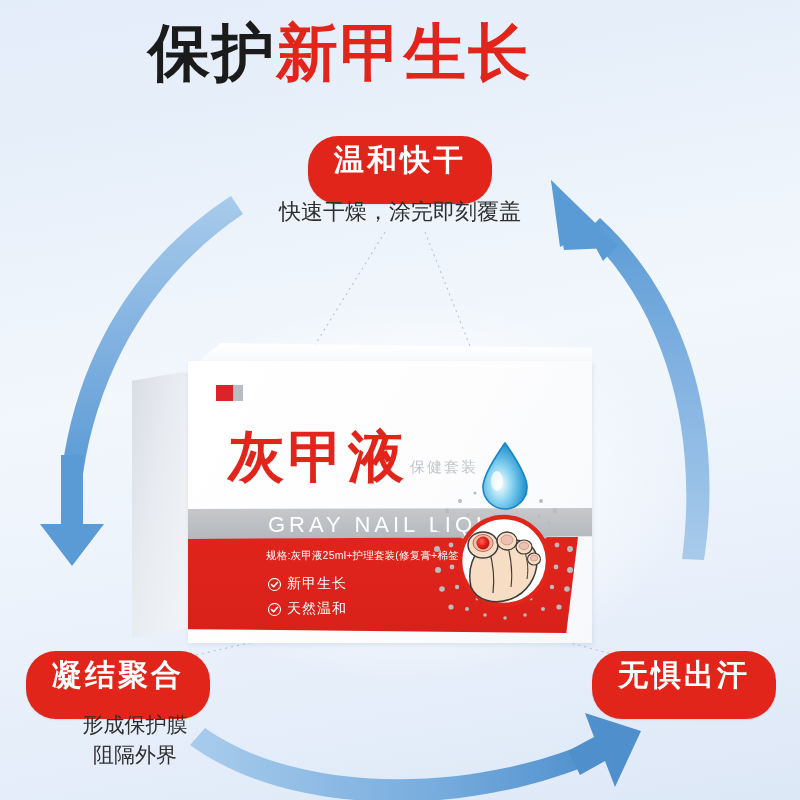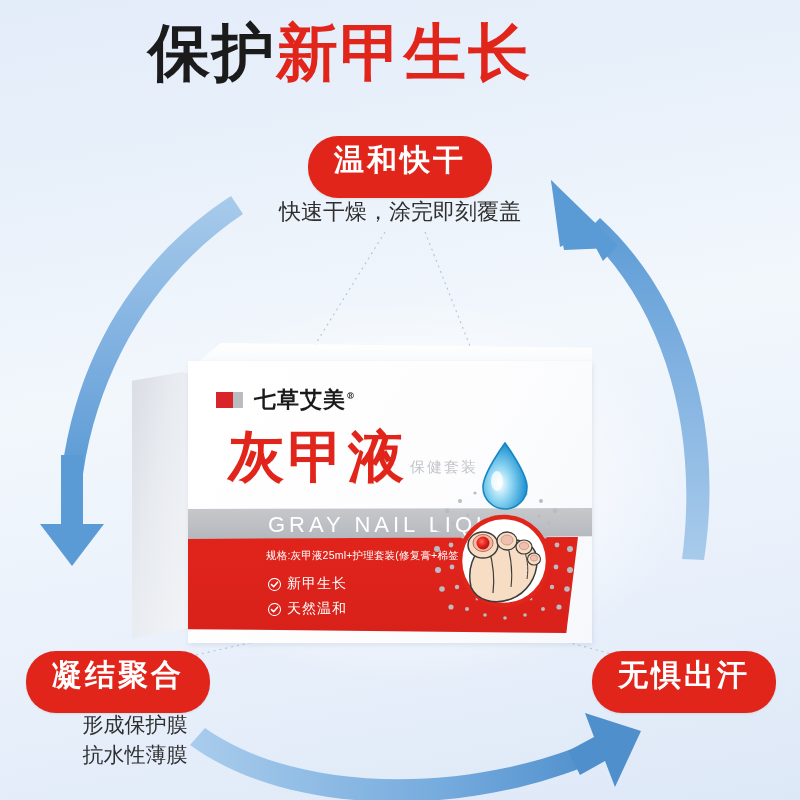--- a/index.html
+++ b/index.html
@@ -36,21 +36,21 @@
 
   
   .badge {
     position:absolute;
     background:#e1251b;
     color:#ffffff;
     border-radius:30px;
     font-size:30px;
     font-weight:bold;
     letter-spacing:3px;
-    padding:7px 26px 20px 26px;
+    padding:7px 26px 26px 26px;
     white-space:nowrap;
     line-height:1.15;
     box-shadow:0 1px 2px rgba(0,0,0,0.08);
   }
   .badge-top   { top:136px; left:50%; transform:translateX(-50%); }
   .badge-left  { top:651px; left:26px; }
   .badge-right { top:651px; right:24px; }
 
   .sub {
     position:absolute;
@@ -206,21 +206,20 @@
     <div class="box-side"></div>
     <div class="box-top"></div>
 
     <div class="box-face">
 
       <div class="brand-row">
         <span class="brand-mark">
           <span class="sq-red"></span>
             <span class="sq-gray"></span>
         </span>
-        <span class="brand-name"><span>七草艾美</span><span class="brand-reg">®</span></span>
       </div>
 
       <div class="prod-row">
         <span class="prod-name">灰甲液</span>
         <span class="prod-sub">保健套装</span>
       </div>
 
       <div class="gray-band">
         <span>GRAY NAIL LIQUID</span>
       </div>
@@ -331,18 +330,18 @@
           </g>
         </g>
       </svg>
 
     </div>
   </div>
 
   <div class="badge badge-left">凝结聚合</div>
   <div class="sub sub-left">
     <div>形成保护膜</div>
-    <div>抗水性薄膜</div>
+    <div>阻隔外界</div>
   </div>
 
   <div class="badge badge-right">无惧出汗</div>
 
 </div>
 
 </body></html>

